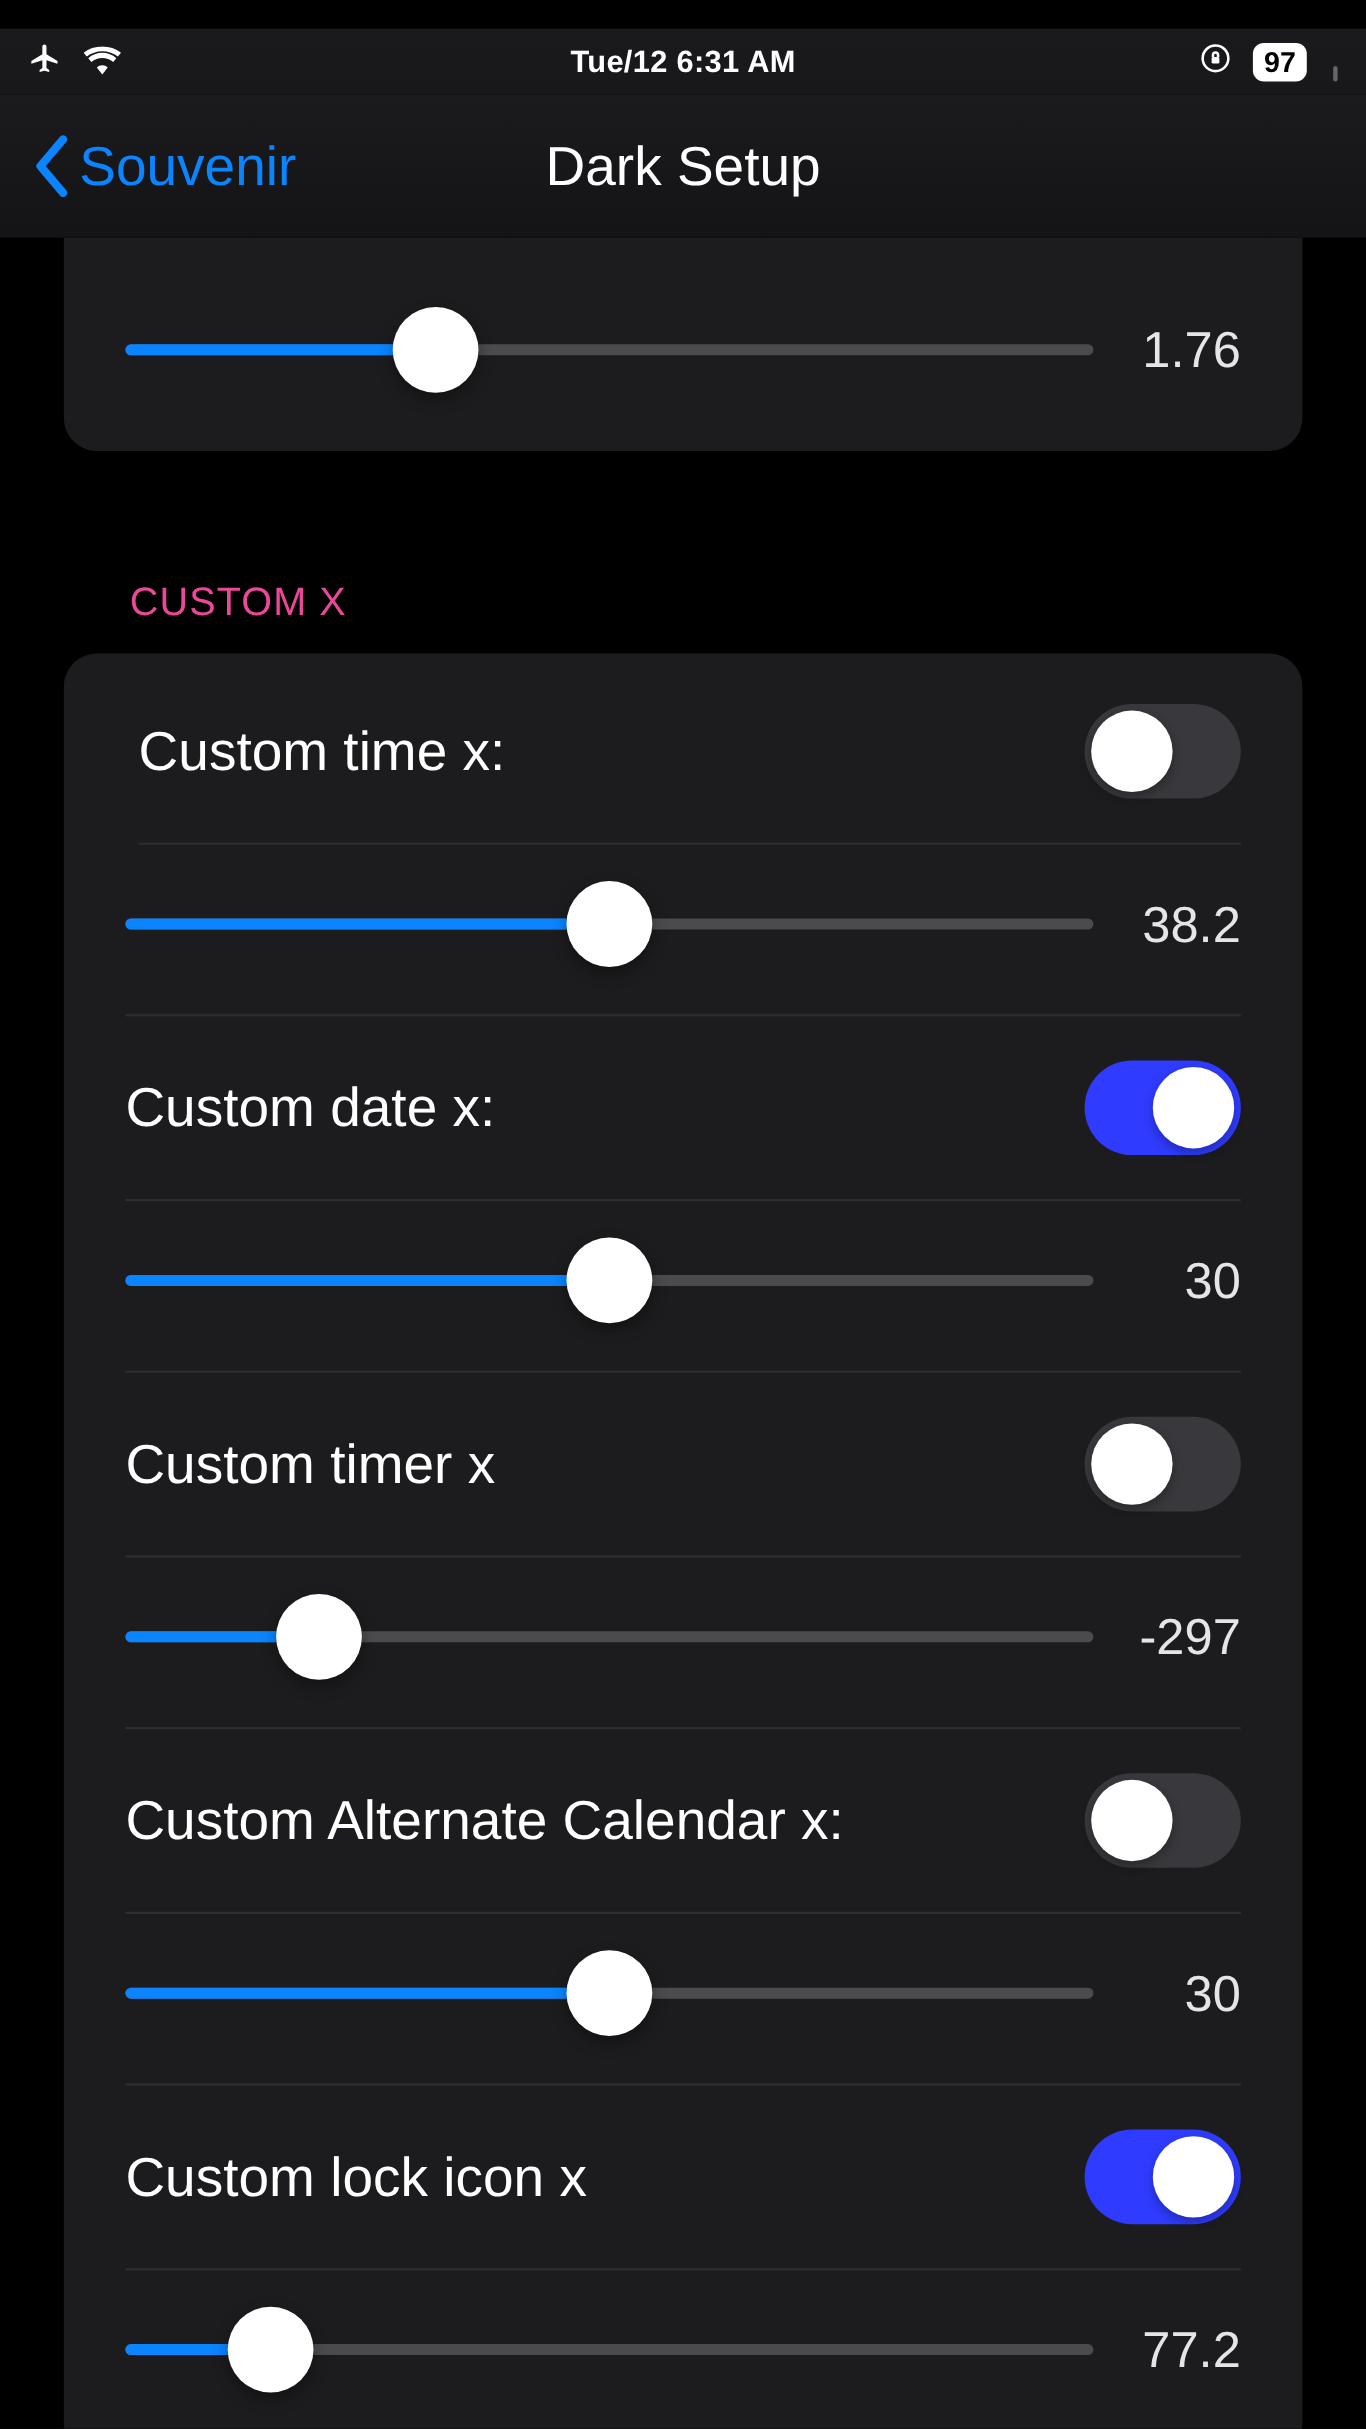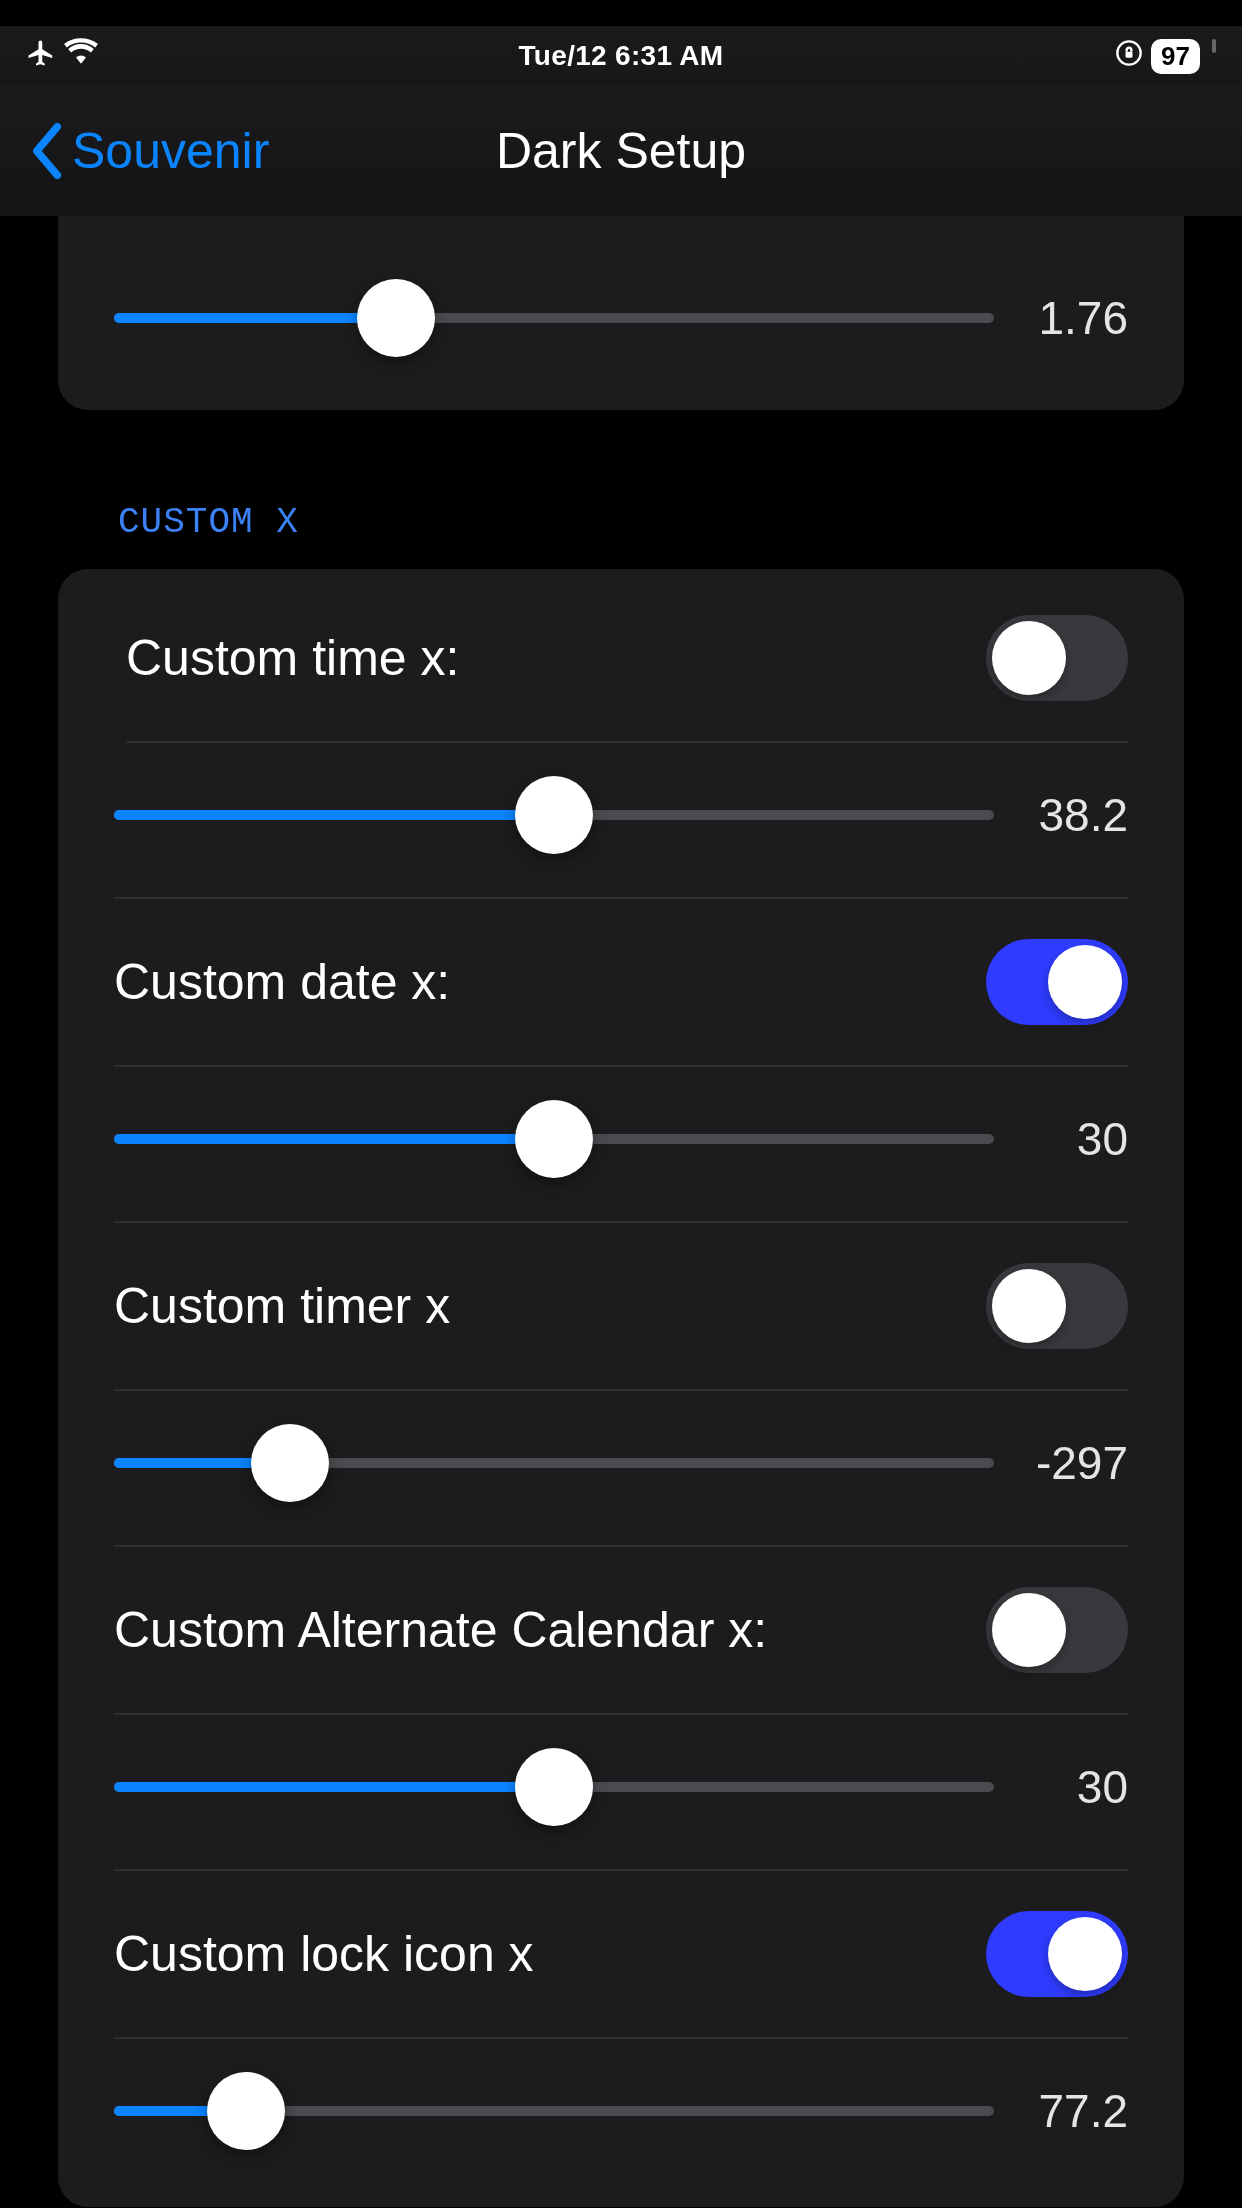--- a/index.html
+++ b/index.html
@@ -15,21 +15,21 @@
     height: 60px;
     display: flex;
     align-items: center;
     justify-content: space-between;
     padding: 0 26px;
     font-size: 28px;
     font-weight: 600;
     background: linear-gradient(180deg, #1a1a1d 0%, #18181b 100%);
     margin-top: 26px;
   }
-  .status-left, .status-right { display: flex; align-items: flex-start; gap: 8px; }
+  .status-left, .status-right { display: flex; align-items: flex-end; gap: 20px; }
   .status-center { position: absolute; left: 50%; transform: translateX(-50%); font-weight: 600; letter-spacing: 0.3px;}
   .battery-badge {
     background: #fff;
     color: #000;
     border-radius: 10px;
     padding: 2px 10px;
     font-size: 26px;
     font-weight: 700;
     display: inline-flex;
     align-items: center;
@@ -71,26 +71,25 @@
 
   
   .content {
     height: calc(2208px - 60px - 130px);
     overflow: hidden;
     padding: 0 58px;
   }
 
   
   .section-header {
-    color: #3b82f6;
+    color: #ec4899;
     font-size: 36px;
     letter-spacing: 1px;
-    margin: 92px 0 26px 60px;
+    margin: 116px 0 26px 60px;
     text-transform: uppercase;
-    font-family: Liberation Mono, monospace;
   }
 
   .group {
     background: #1c1c1e;
     border-radius: 30px;
     padding: 0 56px;
   }
   .group.partial-top {
     border-top-left-radius: 0;
     border-top-right-radius: 0;

